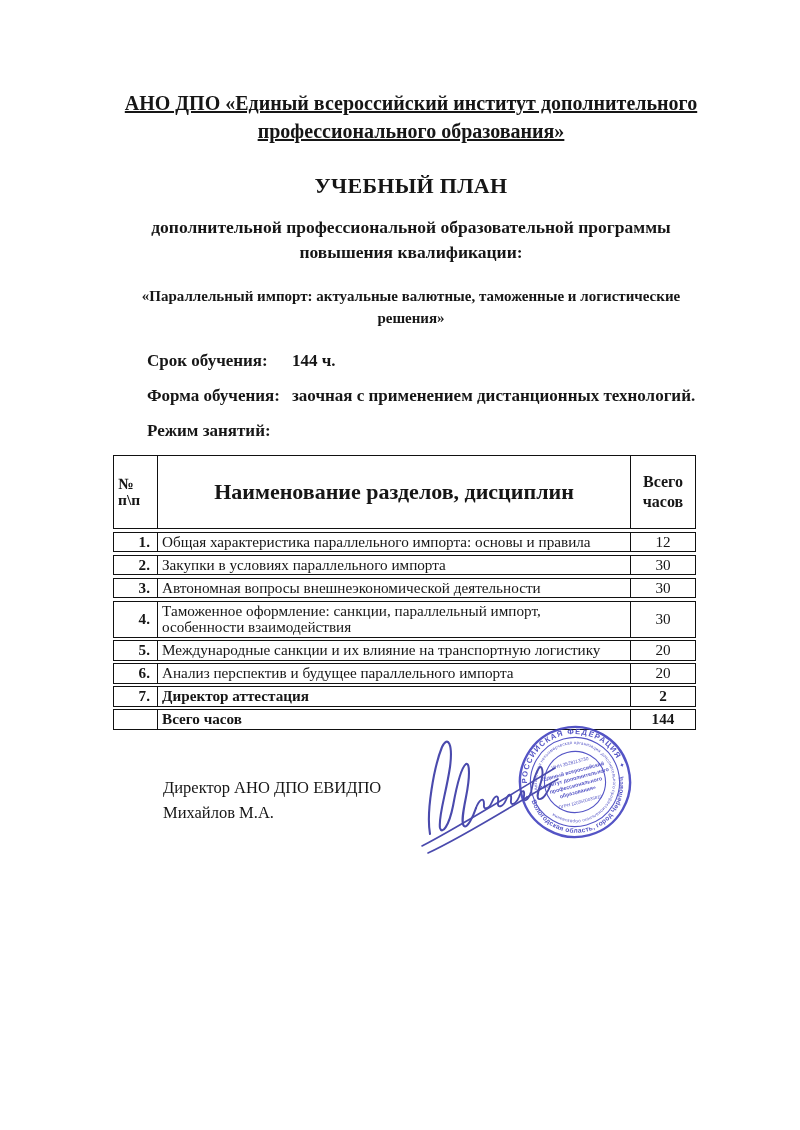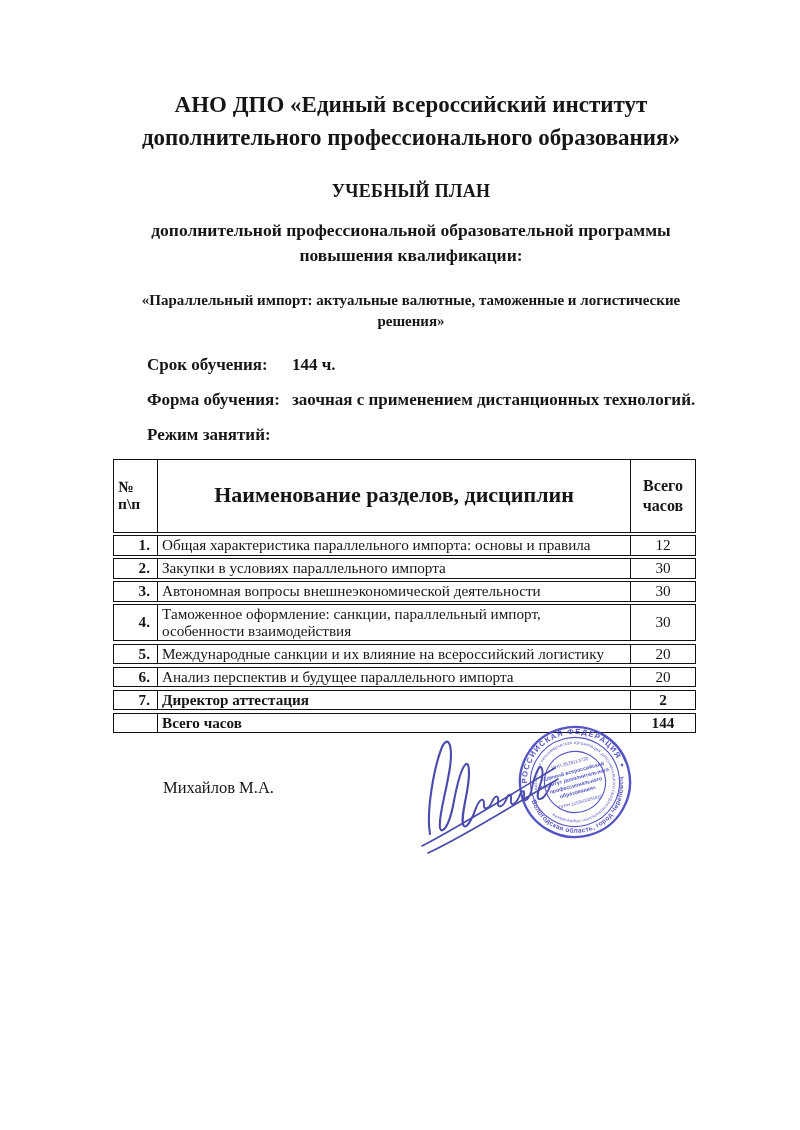--- a/index.html
+++ b/index.html
@@ -10,25 +10,25 @@
     color:#161616;
     position:relative;
     overflow:hidden;
   }
   .content {
     position:absolute; left:115px; top:0; width:592px;
   }
   .center-bold { text-align:center; font-weight:bold; }
   .institute {
     margin-top:89px;
-    font-size:23px; line-height:1.42;
+    font-size:20px; line-height:1.42;text-decoration:underline;
   }
   .plan-title {
     margin-top:27px;
-    font-size:18px; letter-spacing:0.3px;
+    font-size:22px; letter-spacing:0.3px;
   }
   .program-type {
     margin-top:16px;
     font-size:17.5px; line-height:1.42;
   }
   .program-name {
     margin-top:22px;
     font-size:15px; line-height:1.42;
   }
   .info-block { margin-top:21px;margin-left:32px; }
@@ -129,21 +129,21 @@
       <div class="cell c-name">Автономная вопросы внешнеэкономической деятельности</div>
       <div class="cell c-hours">30</div>
     </div>
     <div class="t-row">
       <div class="cell c-num">4.</div>
       <div class="cell c-name">Таможенное оформление: санкции, параллельный импорт, особенности взаимодействия</div>
       <div class="cell c-hours">30</div>
     </div>
     <div class="t-row">
       <div class="cell c-num">5.</div>
-      <div class="cell c-name">Международные санкции и их влияние на всероссийский логистику</div>
+      <div class="cell c-name">Международные санкции и их влияние на транспортную логистику</div>
       <div class="cell c-hours">20</div>
     </div>
     <div class="t-row">
       <div class="cell c-num">6.</div>
       <div class="cell c-name">Анализ перспектив и будущее параллельного импорта</div>
       <div class="cell c-hours">20</div>
     </div>
     <div class="t-row">
       <div class="cell c-num">7.</div>
       <div class="cell c-name">Директор аттестация</div>
@@ -151,20 +151,21 @@
     </div>
     <div class="t-row">
       <div class="cell c-num"></div>
       <div class="cell c-name">Всего часов</div>
       <div class="cell c-hours">144</div>
     </div>
   </div>
 </div>
 
 <div class="sign-block">
+  <div>Директор АНО ДПО ЕВИДПО</div>
   <div>Михайлов М.А.</div>
 </div>
 
 <svg class="stamp-svg" viewBox="0 0 140 140" xmlns="http://www.w3.org/2000/svg">
   <defs>
     <path id="arcTop" d="M 22 70 A 48 48 0 0 1 118 70" fill="none"></path>
     <path id="arcBottom" d="M 23 74 A 47 47 0 0 0 117 74" fill="none"></path>
     <path id="ringCircle" d="M 32 70 A 38 38 0 1 1 108 70 A 38 38 0 1 1 32 70" fill="none"></path>
   </defs>
   <g transform="rotate(-15 70 70)">

